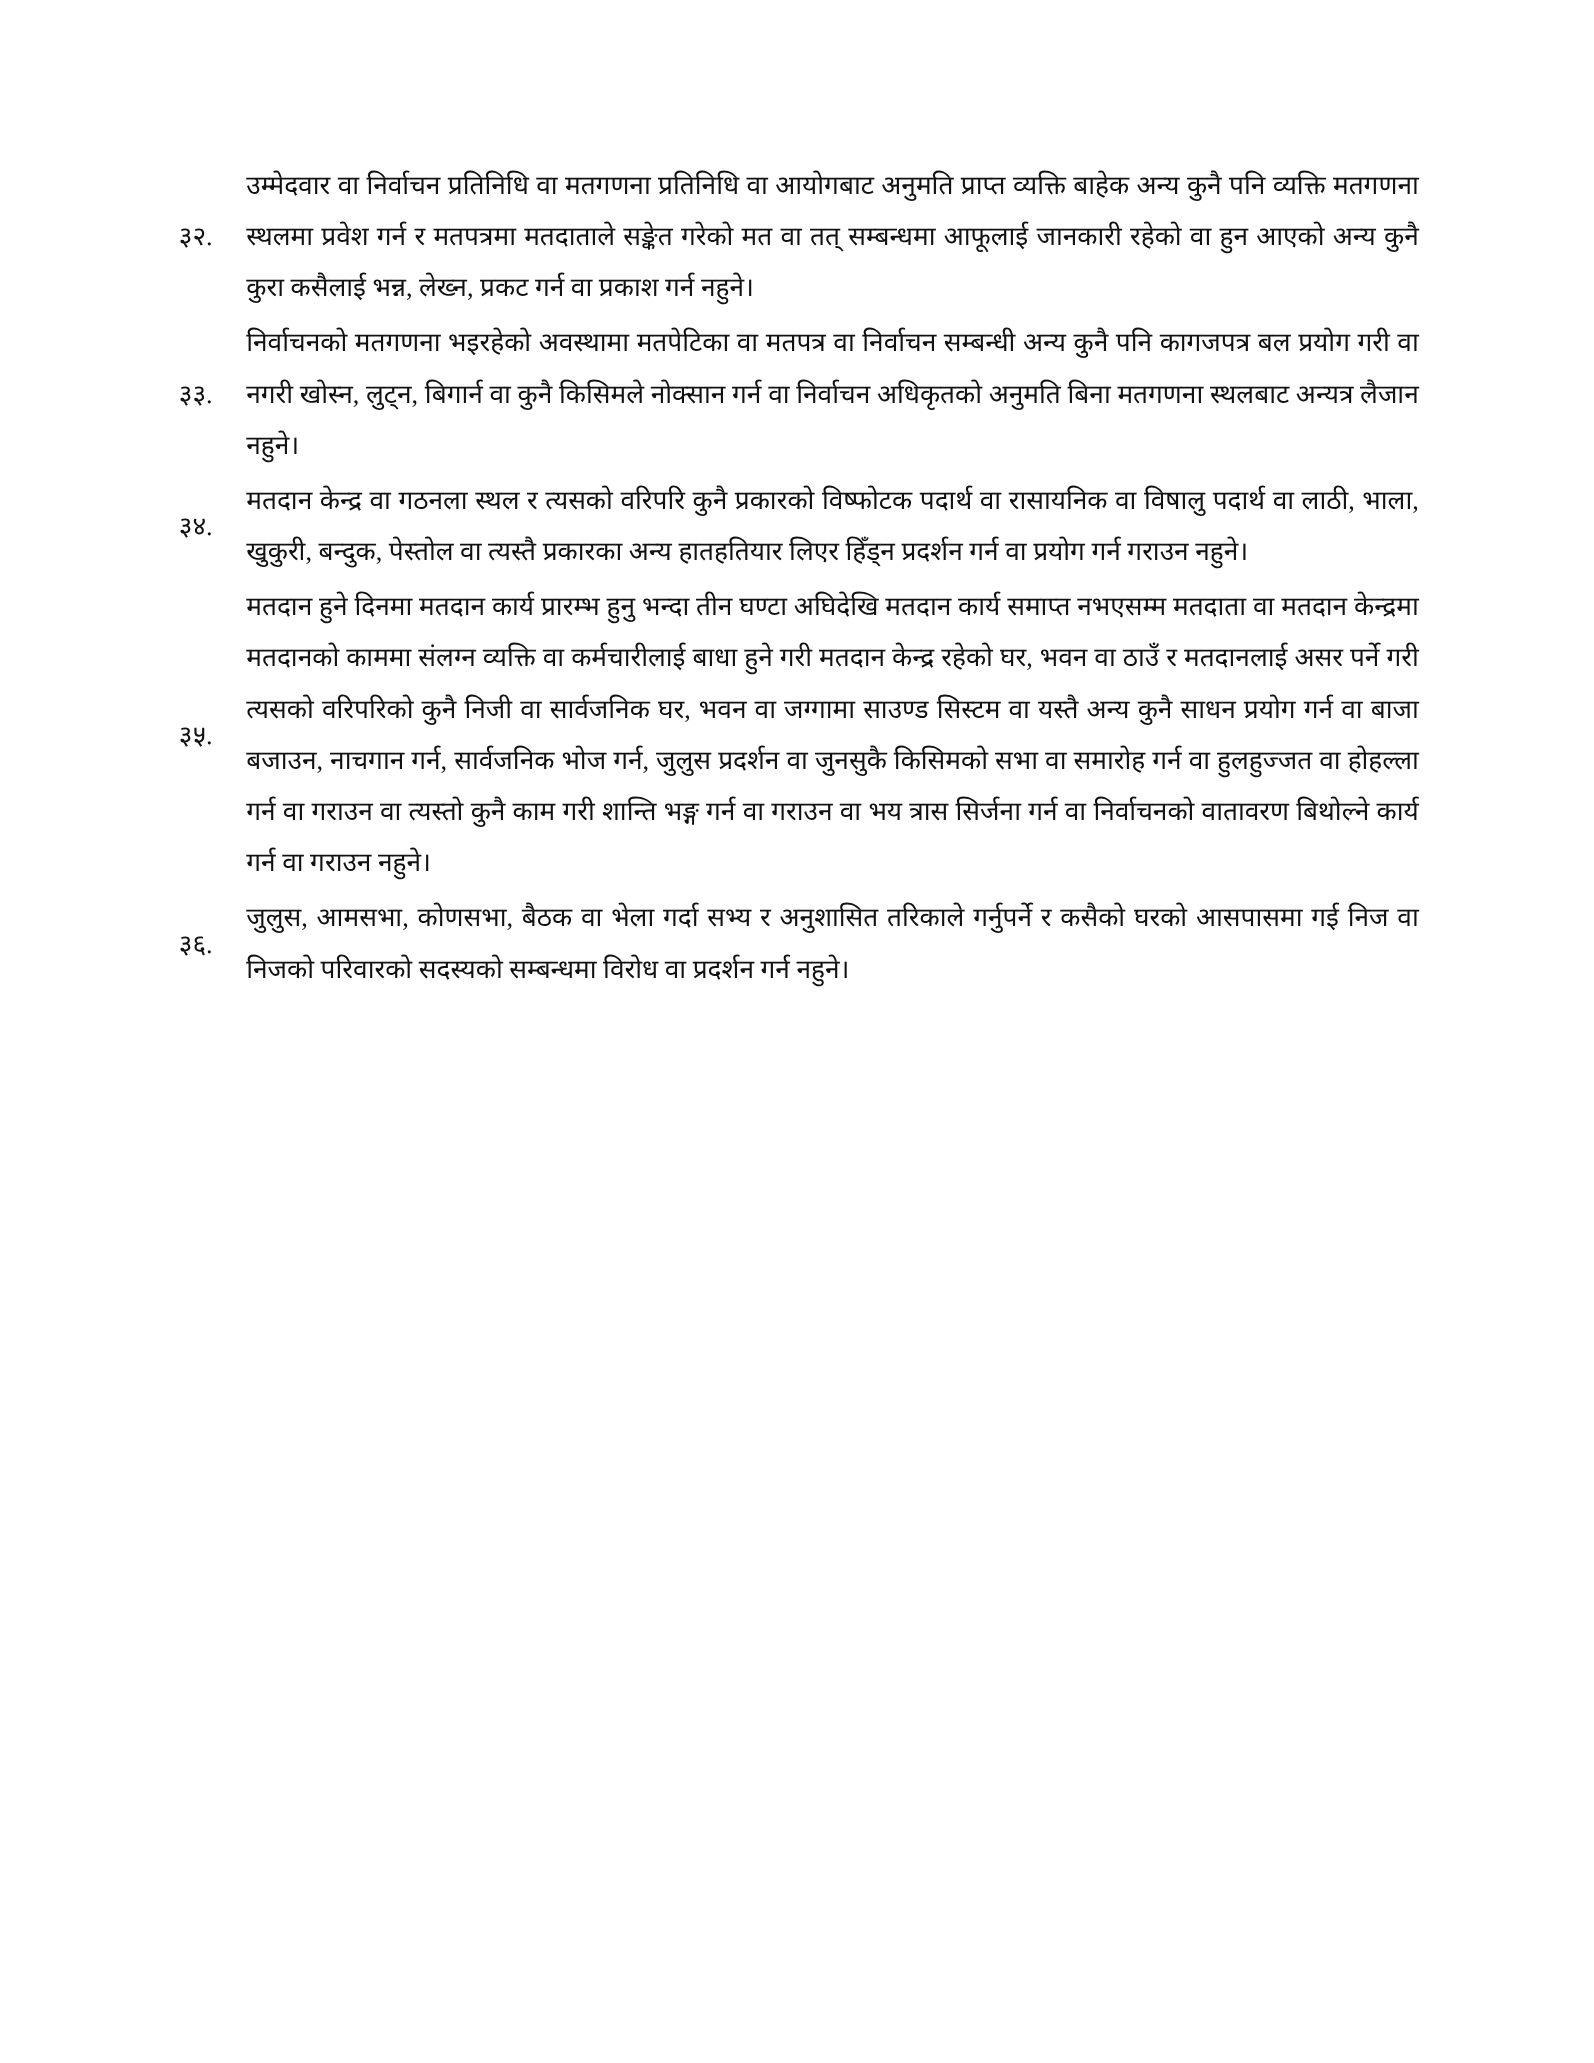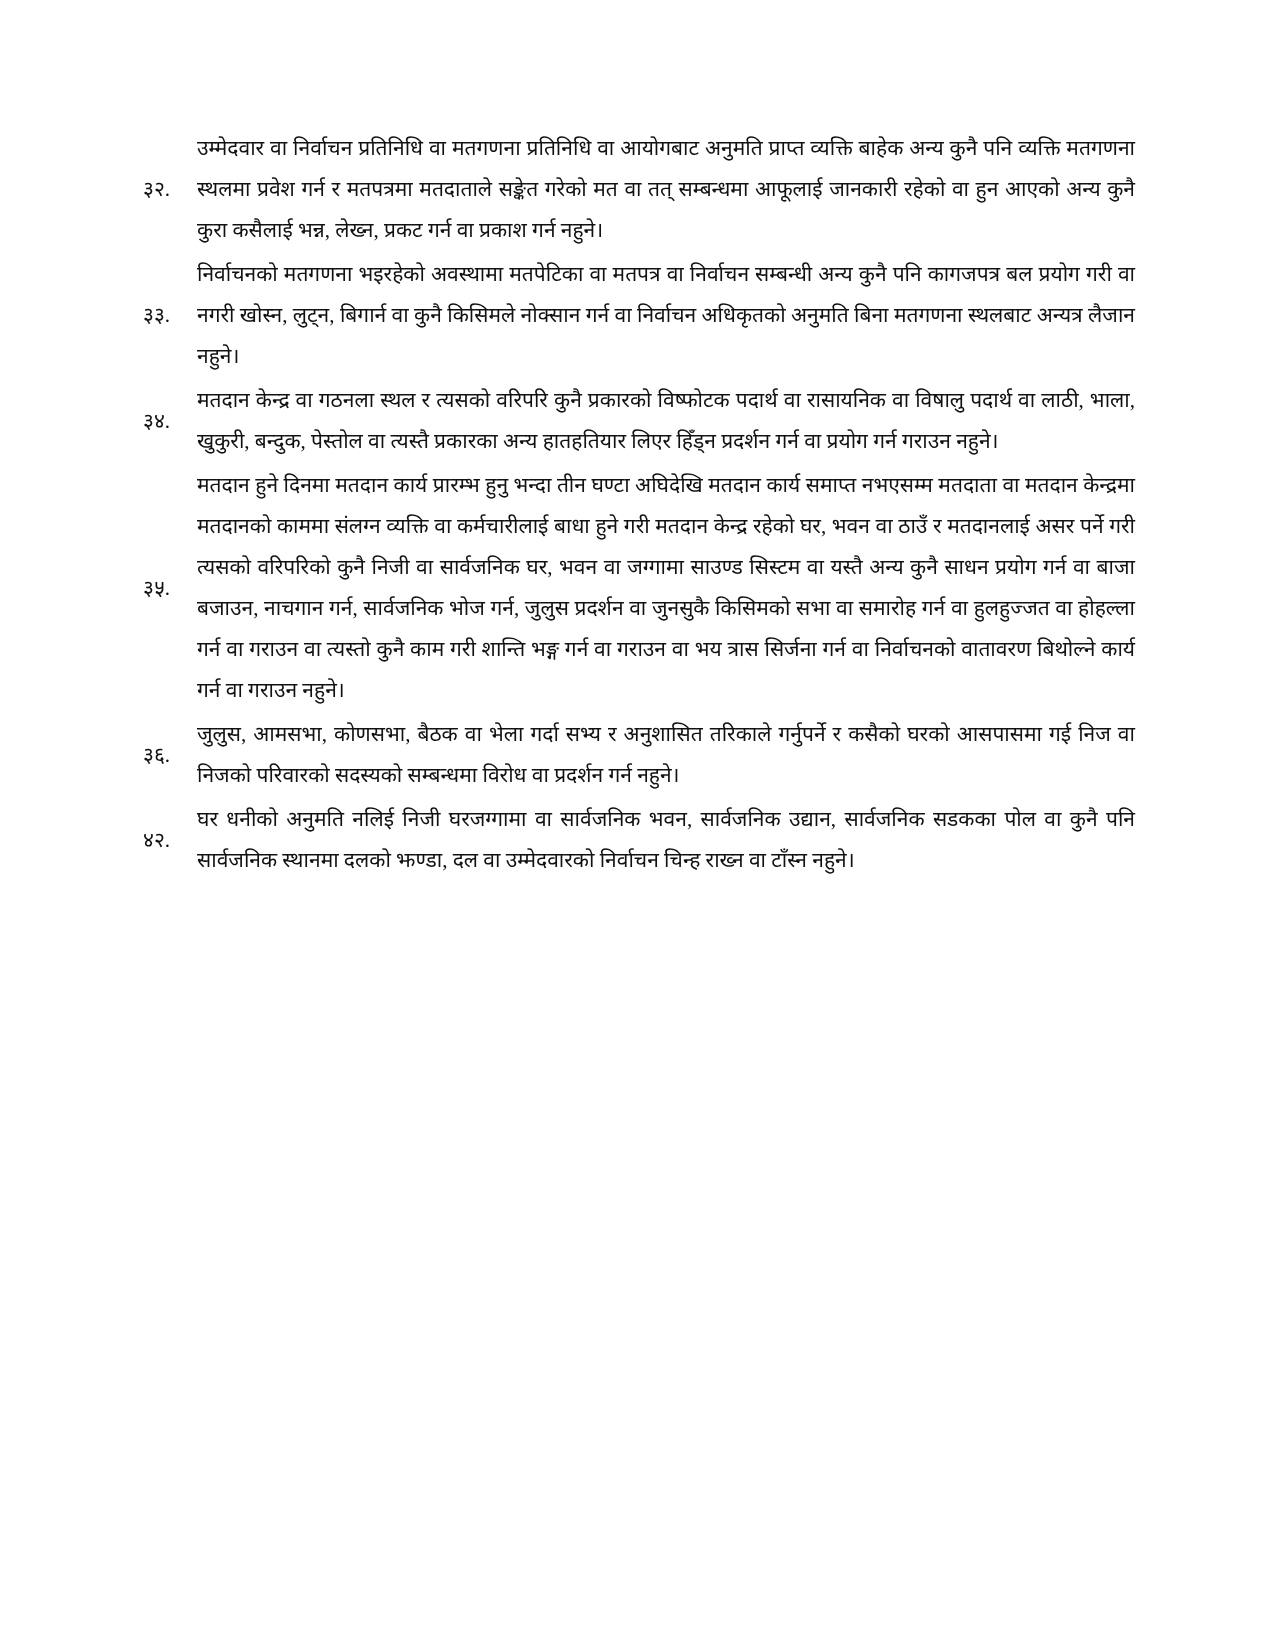--- a/index.html
+++ b/index.html
@@ -70,18 +70,14 @@
         <div class="rule-text">मतदान केन्द्र वा गठनला स्थल र त्यसको वरिपरि कुनै प्रकारको विष्फोटक पदार्थ वा रासायनिक वा विषालु पदार्थ वा लाठी, भाला, खुकुरी, बन्दुक, पेस्तोल वा त्यस्तै प्रकारका अन्य हातहतियार लिएर हिँड्न प्रदर्शन गर्न वा प्रयोग गर्न गराउन नहुने।</div>
       </li>
       <li class="rule-item">
         <span class="rule-number">३५.</span>
         <div class="rule-text">मतदान हुने दिनमा मतदान कार्य प्रारम्भ हुनु भन्दा तीन घण्टा अघिदेखि मतदान कार्य समाप्त नभएसम्म मतदाता वा मतदान केन्द्रमा मतदानको काममा संलग्न व्यक्ति वा कर्मचारीलाई बाधा हुने गरी मतदान केन्द्र रहेको घर, भवन वा ठाउँ र मतदानलाई असर पर्ने गरी त्यसको वरिपरिको कुनै निजी वा सार्वजनिक घर, भवन वा जग्गामा साउण्ड सिस्टम वा यस्तै अन्य कुनै साधन प्रयोग गर्न वा बाजा बजाउन, नाचगान गर्न, सार्वजनिक भोज गर्न, जुलुस प्रदर्शन वा जुनसुकै किसिमको सभा वा समारोह गर्न वा हुलहुज्जत वा होहल्ला गर्न वा गराउन वा त्यस्तो कुनै काम गरी शान्ति भङ्ग गर्न वा गराउन वा भय त्रास सिर्जना गर्न वा निर्वाचनको वातावरण बिथोल्ने कार्य गर्न वा गराउन नहुने।</div>
       </li>
       <li class="rule-item">
         <span class="rule-number">३६.</span>
         <div class="rule-text">जुलुस, आमसभा, कोणसभा, बैठक वा भेला गर्दा सभ्य र अनुशासित तरिकाले गर्नुपर्ने र कसैको घरको आसपासमा गई निज वा निजको परिवारको सदस्यको सम्बन्धमा विरोध वा प्रदर्शन गर्न नहुने।</div>
       </li>
-      <li class="rule-item">
-        <span class="rule-number">४२.</span>
-        <div class="rule-text">घर धनीको अनुमति नलिई निजी घरजग्गामा वा सार्वजनिक भवन, सार्वजनिक उद्यान, सार्वजनिक सडकका पोल वा कुनै पनि सार्वजनिक स्थानमा दलको झण्डा, दल वा उम्मेदवारको निर्वाचन चिन्ह राख्न वा टाँस्न नहुने।</div>
-      </li>
     </ol>
 </div>
 
 </body></html>

